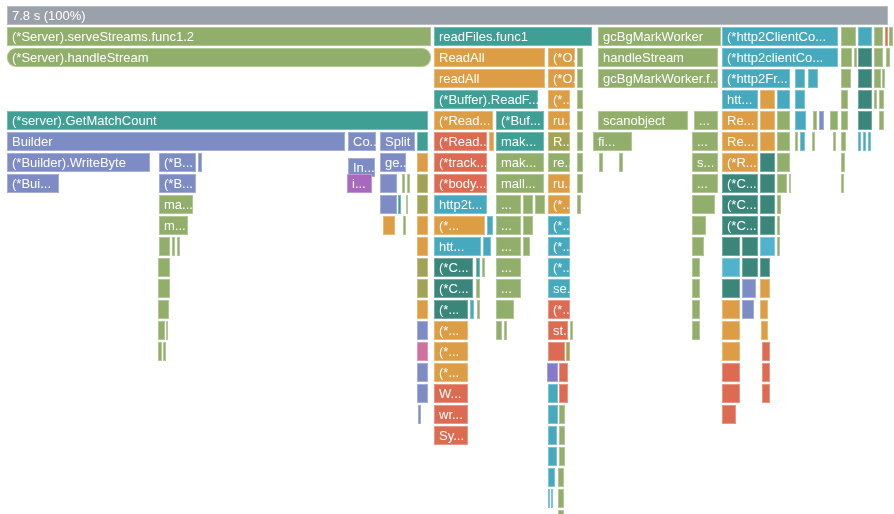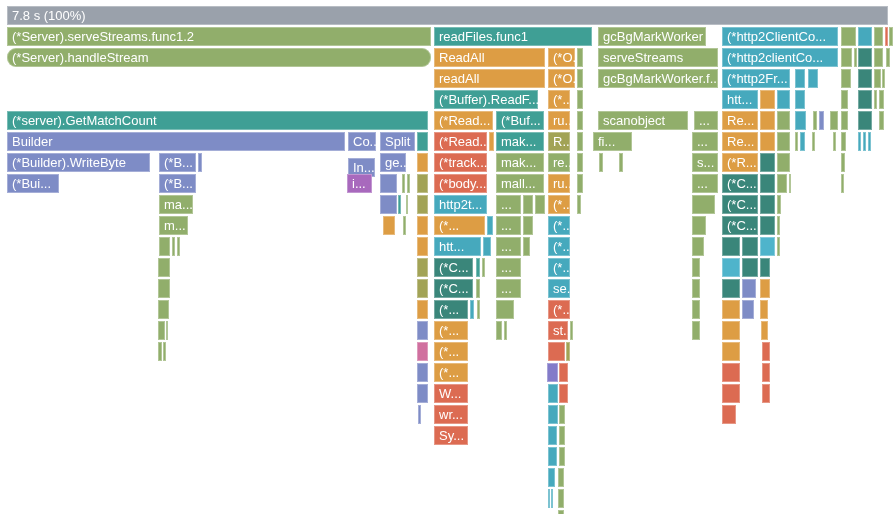--- a/index.html
+++ b/index.html
@@ -11,32 +11,32 @@
        box-shadow:inset 0 0 0 1px rgba(255,255,255,0.30);}
   .bar.tiny{padding-left:0;}
 </style>
 </head>
 <body>
 
 <div id="stage">
     <div class="bar" title="7.8 s (100%)" style="left: 7px; top: 6px; width: 881px; background: rgb(154, 161, 171);">7.8 s (100%)</div>
     <div class="bar" title="(*Server).serveStreams.func1.2" style="left: 7px; top: 27px; width: 424px; background: rgb(145, 174, 107);">(*Server).serveStreams.func1.2</div>
     <div class="bar" title="readFiles.func1" style="left: 434px; top: 27px; width: 158px; background: rgb(63, 159, 149);">readFiles.func1</div>
-    <div class="bar" title="gcBgMarkWorker" style="left: 598px; top: 27px; width: 108px; background: rgb(145, 174, 107);">gcBgMarkWorker</div>
+    <div class="bar" title="gcBgMarkWorker" style="left: 598px; top: 27px; width: 123px; background: rgb(145, 174, 107);">gcBgMarkWorker</div>
     <div class="bar" title="(*http2ClientCo..." style="left: 722px; top: 27px; width: 116px; background: rgb(70, 169, 189);">(*http2ClientCo...</div>
     <div class="bar" style="left: 841px; top: 27px; width: 15px; background: rgb(145, 174, 107);"></div>
     <div class="bar" style="left: 858px; top: 27px; width: 14px; background: rgb(70, 169, 189);"></div>
     <div class="bar tiny" style="left: 874px; top: 27px; width: 9px; background: rgb(145, 174, 107);"></div>
     <div class="bar tiny" style="left: 885px; top: 27px; width: 3px; background: rgb(220, 107, 82);"></div>
     <div class="bar tiny" style="left: 889px; top: 27px; width: 4px; background: rgb(145, 174, 107);"></div>
     <div class="bar" title="(*Server).handleStream" style="left: 7px; top: 48px; width: 424px; background: rgb(145, 174, 107); border-radius: 9px;">(*Server).handleStream</div>
     <div class="bar" title="ReadAll" style="left: 434px; top: 48px; width: 111px; background: rgb(221, 157, 68);">ReadAll</div>
     <div class="bar" title="(*O..." style="left: 548px; top: 48px; width: 27px; background: rgb(221, 157, 68);">(*O...</div>
     <div class="bar tiny" style="left: 577px; top: 48px; width: 6px; background: rgb(145, 174, 107);"></div>
-    <div class="bar" title="systemstack" style="left: 598px; top: 48px; width: 120px; background: rgb(145, 174, 107);">serveStreams</div>
+    <div class="bar" title="systemstack" style="left: 598px; top: 48px; width: 120px; background: rgb(145, 174, 107);">handleStream</div>
     <div class="bar" title="(*http2clientCo..." style="left: 722px; top: 48px; width: 116px; background: rgb(70, 169, 189);">(*http2clientCo...</div>
     <div class="bar tiny" style="left: 841px; top: 48px; width: 11px; background: rgb(145, 174, 107);"></div>
     <div class="bar tiny" style="left: 854px; top: 48px; width: 3px; background: rgb(145, 174, 107);"></div>
     <div class="bar" style="left: 858px; top: 48px; width: 14px; background: rgb(58, 134, 122);"></div>
     <div class="bar tiny" style="left: 874px; top: 48px; width: 9px; background: rgb(145, 174, 107);"></div>
     <div class="bar tiny" style="left: 886px; top: 48px; width: 4px; background: rgb(145, 174, 107);"></div>
     <div class="bar" title="readAll" style="left: 434px; top: 69px; width: 111px; background: rgb(221, 157, 68);">readAll</div>
     <div class="bar" title="(*O..." style="left: 548px; top: 69px; width: 27px; background: rgb(221, 157, 68);">(*O...</div>
     <div class="bar tiny" style="left: 577px; top: 69px; width: 6px; background: rgb(145, 174, 107);"></div>
     <div class="bar" title="gcBgMarkWorker.f..." style="left: 598px; top: 69px; width: 120px; background: rgb(145, 174, 107);">gcBgMarkWorker.f...</div>

